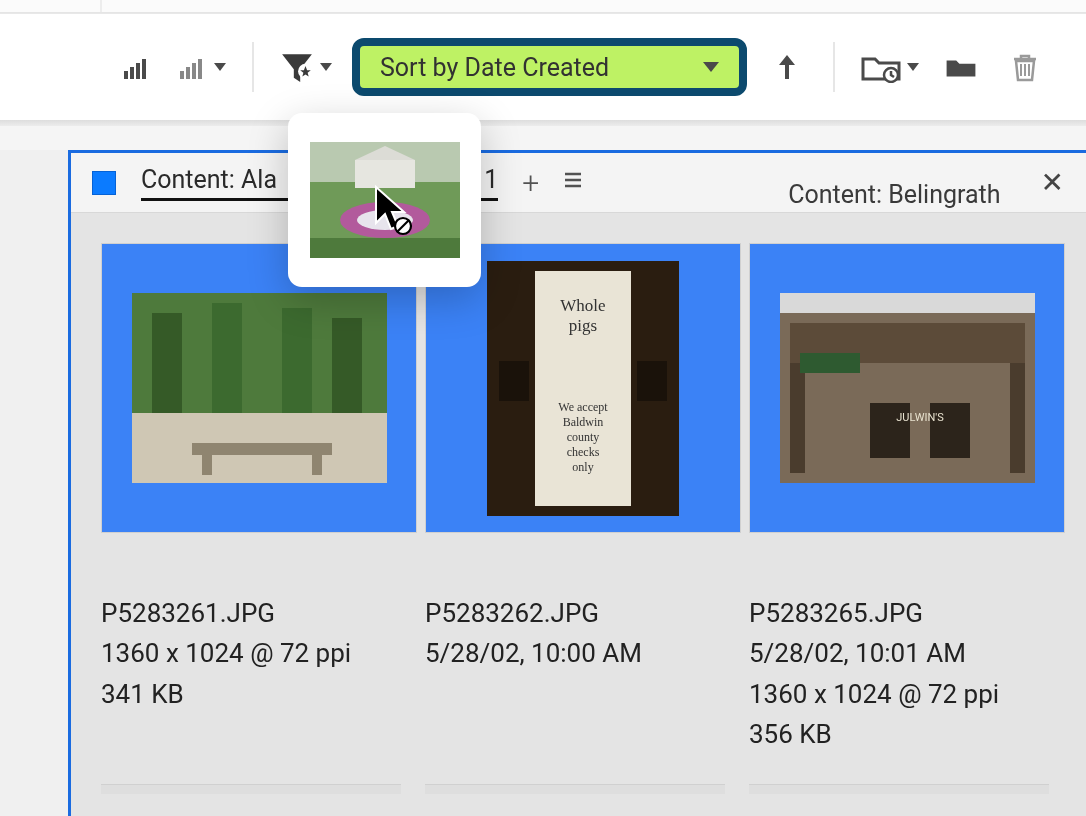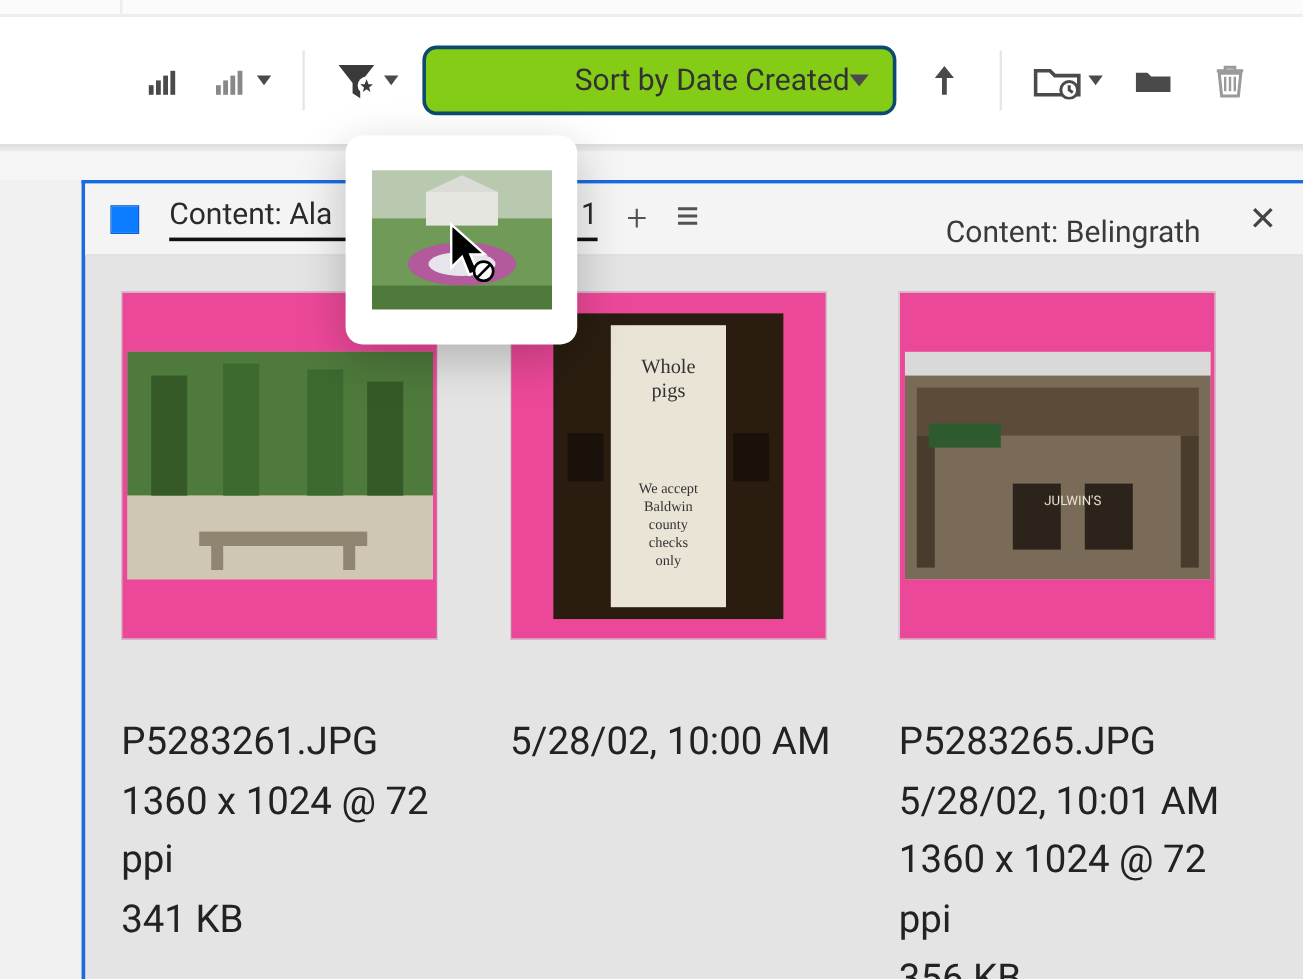--- a/index.html
+++ b/index.html
@@ -16,23 +16,23 @@
 
   .tb-sep { width:2px; height:50px; background:#e6e6e6; margin:0 6px; }
 
   .tb-btn { width:40px; height:40px; display:flex; align-items:center; justify-content:center; color:#4a4a4a; cursor:pointer; }
   .tb-btn svg { width:32px; height:32px; }
   .tb-combo { display:flex; align-items:center; gap:6px; color:#4a4a4a; cursor:pointer; }
   .chev { width:0; height:0; border-left:8px solid transparent; border-right:8px solid transparent; border-top:10px solid #4a4a4a; }
   .chev-sm { border-left:6px solid transparent; border-right:6px solid transparent; border-top:8px solid #4a4a4a; }
 
   .sort-select {
-    display:flex; align-items:center; justify-content:flex-end;
-    width: 395px; height:58px; border:3px solid #0c4a6e; border-radius:12px;
-    padding:0 20px; font-size:25px; color:#323232; background:#84cc16; cursor:pointer;
+    display:flex; align-items:center; justify-content:space-between;
+    width: 395px; height:58px; border:8px solid #0c4a6e; border-radius:12px;
+    padding:0 20px; font-size:25px; color:#323232; background:#bef264; cursor:pointer;
   }
 
   
   .workspace { position:absolute; top:150px; left:0; right:0; bottom:0; background:#ececec; }
   .left-gutter { position:absolute; left:0; top:0; width:68px; bottom:0; background:#f0f0f0; }
 
   .panel {
     position:absolute; left:68px; top:0; right:0; bottom:0;
     background:#e4e4e4; border:3px solid #1a6be0; border-right:none; border-bottom:none;
   }
@@ -44,24 +44,24 @@
   .panel-header .swatch { width:22px; height:22px; background:#0b7bff; outline:1px solid #0562d6; margin-right:26px; }
   .panel-header .tab-active { border-bottom:3px solid #111; padding-bottom:4px; }
   .panel-header .plus { margin-left:24px; font-size:30px; color:#525252; font-weight:300; cursor:pointer;}
   .panel-header .menu { margin-left:24px; font-size:22px; color:#525252; cursor:pointer;}
   .panel-header .tab-right { margin-left:auto; color:#3a3a3a;margin-top:24px; }
   .panel-header .close { margin-left:40px; font-size:28px; color:#444; cursor:pointer;}
 
   .grid { display:flex; gap:24px; padding:30px 30px 0 30px; }
   .card { width:300px; }
   .thumb-frame {
-    width:264px; height:290px; background:#ec4899; border:1px solid #d0d0d0;
+    width:316px; height:290px; background:#3b82f6; border:1px solid #d0d0d0;
     display:flex; align-items:center; justify-content:center; position:relative;
   }
-  .meta { margin-top:60px; font-size:32px; line-height:1.55; color:#222; }
+  .meta { margin-top:60px; font-size:26px; line-height:1.55; color:#222; }
 
   
   .thumb-frame svg { display:block; }
 
   
   .drag-pop {
     position:absolute; left:288px; top:113px; width:193px; height:174px;
     background:#fff; border-radius:14px; box-shadow:0 12px 40px rgba(0,0,0,.22);
     display:flex; align-items:center; justify-content:center; padding:8px;
     z-index:20;
@@ -206,20 +206,21 @@
             <text x="96" y="150" text-anchor="middle" font-size="12" fill="#333" font-family="serif">We accept</text>
             <text x="96" y="165" text-anchor="middle" font-size="12" fill="#333" font-family="serif">Baldwin</text>
             <text x="96" y="180" text-anchor="middle" font-size="12" fill="#333" font-family="serif">county</text>
             <text x="96" y="195" text-anchor="middle" font-size="12" fill="#333" font-family="serif">checks</text>
             <text x="96" y="210" text-anchor="middle" font-size="12" fill="#333" font-family="serif">only</text>
             <rect x="150" y="100" width="30" height="40" fill="#1a120a"></rect>
             <rect x="12" y="100" width="30" height="40" fill="#1a120a"></rect>
           </svg>
         </div>
         <div class="meta">
+          <div>P5283262.JPG</div>
           <div>5/28/02, 10:00 AM</div>
         </div>
       </div>
 
       <div class="card">
         <div class="thumb-frame">
           <svg width="255" height="190">
             <rect width="255" height="190" fill="#d9d9d9"></rect>
             <rect y="20" width="255" height="170" fill="#7a6a58"></rect>
             <rect x="10" y="30" width="235" height="40" fill="#5c4b39"></rect>

